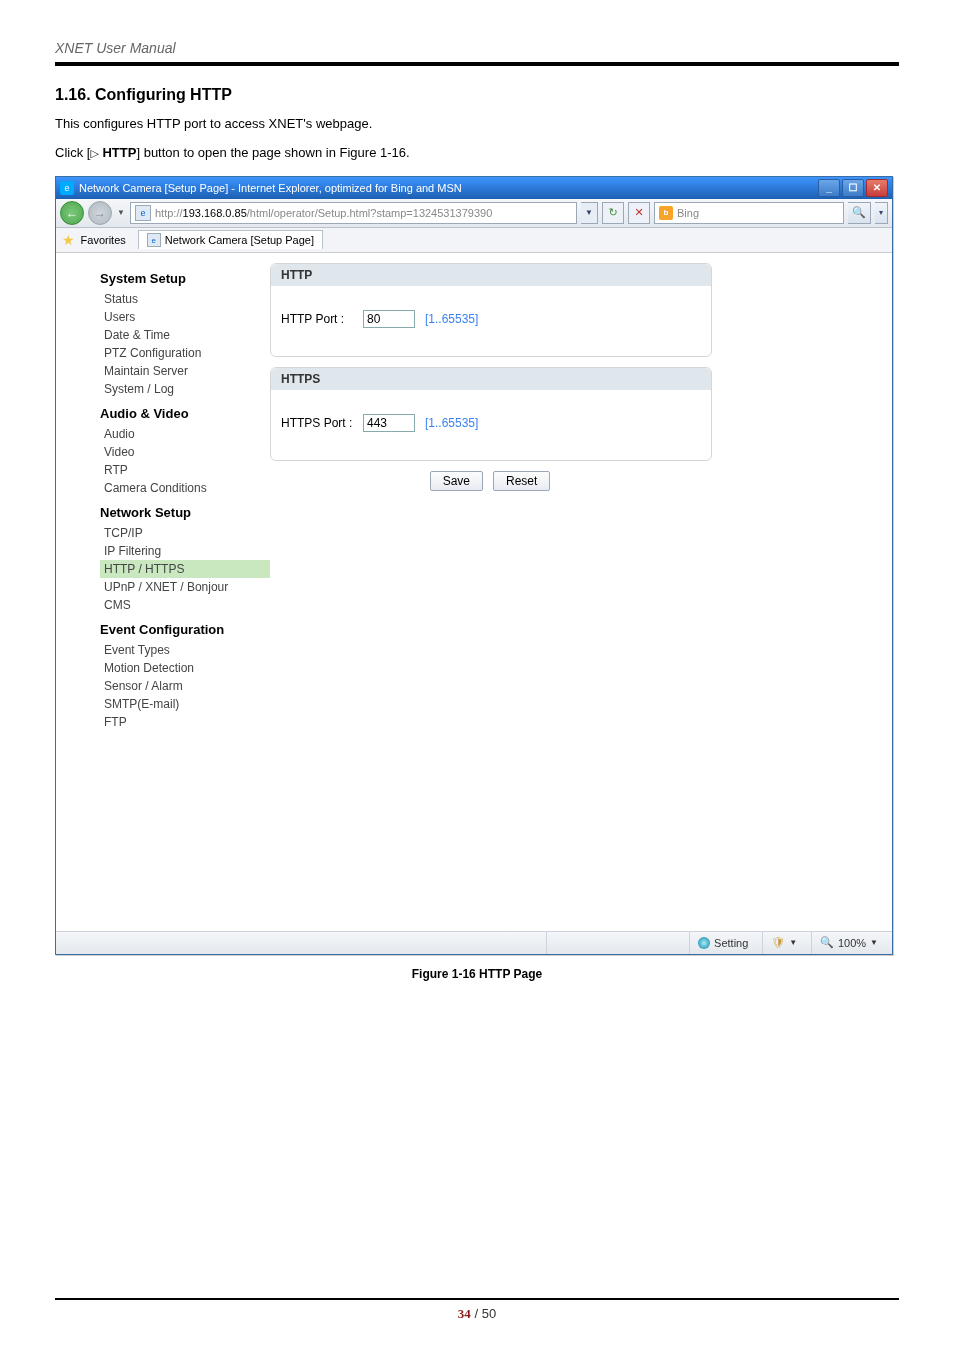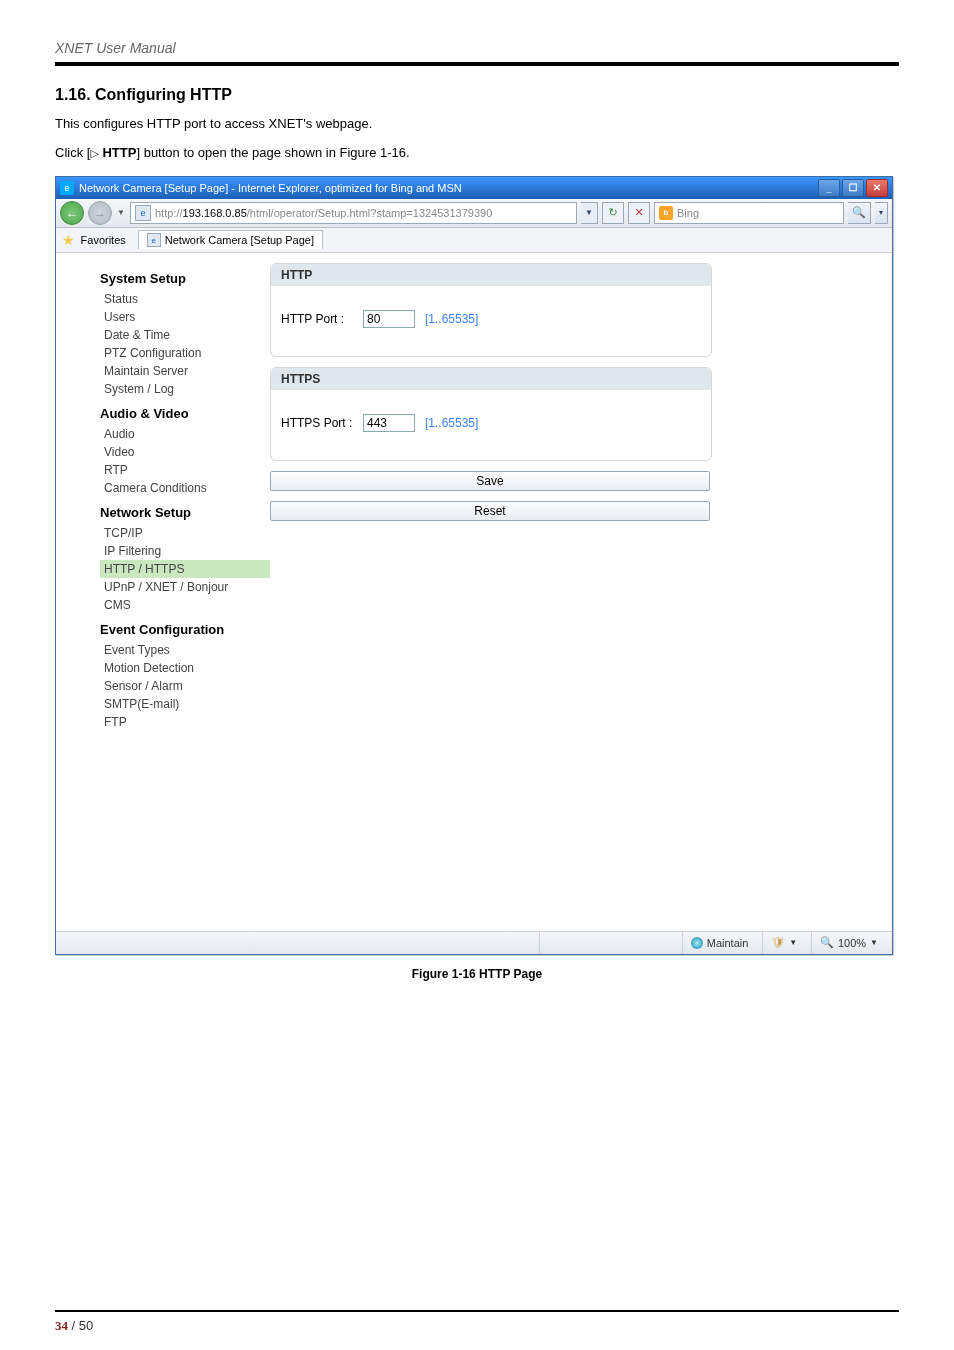--- a/index.html
+++ b/index.html
@@ -110,30 +110,30 @@
   .sbgroup{font-weight:bold;margin:8px 0 4px 0;font-size:13px;}
   .sbitem{padding:2px 0 2px 4px;color:#444;font-size:12px;}
   .sbitem.sel{background:#c9e8c0;}
   .mainarea{flex:1;}
   .panel{border:1px solid #d6d6d6;border-radius:6px;padding:0 0 4px 0;margin-bottom:10px;width:440px;}
   .panelhead{background:#dfe6ec;font-weight:bold;font-size:12px;padding:4px 10px;border-radius:6px 6px 0 0;color:#333;}
   .panelrow{padding:24px 10px;font-size:12px;display:flex;align-items:center;gap:10px;}
   .panelrow label{width:72px;}
   .numinput{width:44px;border:1px solid #8aa;font-size:12px;padding:1px 3px;background:#fff;}
   .range{color:#3b82f6;}
-  .btnrow{display:flex;gap:10px;justify-content:center;margin:9px 0;flex-direction:column;}
+  .btnrow{display:flex;gap:10px;justify-content:center;margin:9px 0;}
   .actbtn{border:1px solid #9aa9b8;background:linear-gradient(#fdfdfd,#e8ecf1);padding:2px 12px;font-size:12px;border-radius:2px;}
 
   .statusbar{height:22px;background:linear-gradient(#f4f6f9,#e4e8ee);border-top:1px solid #ccd3da;display:flex;align-items:center;font-size:11px;color:#333;justify-content:flex-end;padding:0 6px;gap:6px;}
   .sbseg{border-left:1px solid #ccd3da;height:100%;display:flex;align-items:center;padding:0 8px;gap:4px;}
   .globe{width:12px;height:12px;border-radius:50%;background:radial-gradient(#aee, #4ac 60%, #28a);display:inline-block;}
 
   .caption{text-align:center;font-weight:bold;font-size:12px;margin:10px 0 0 0;}
   .footer{
-    position:absolute;bottom:16px;right:55px;left:55px;text-align:left;font-size:13px;color:#333;
+    position:absolute;bottom:28px;right:55px;left:55px;text-align:center;font-size:13px;color:#333;
   }
   .footer .pg{color:#8a1a1a;font-weight:bold;font-family:'Times New Roman',serif;}
   .footer-line{border:none;border-top:2px solid #000;margin-bottom:6px;}
 
   
   .cnb-logo svg { height:26px; }
 </style>
 </head>
 <body>
 
@@ -246,21 +246,21 @@
           </div>
         </div>
       </div>
       <div style="height:200px;"></div>
     </div>
 
     <div class="statusbar">
       <div class="sbseg" style="width:120px;"></div>
       <div class="sbseg">
         <span class="globe"></span>
-        <span>Maintain</span>
+        <span>Setting</span>
       </div>
       <div class="sbseg">
         <span style="color:#c89a3a;">🛡</span>
         <span style="font-size:8px;">▼</span>
       </div>
       <div class="sbseg">
         <span>🔍</span>
         <span>100%</span>
         <span style="font-size:8px;">▼</span>
       </div>

